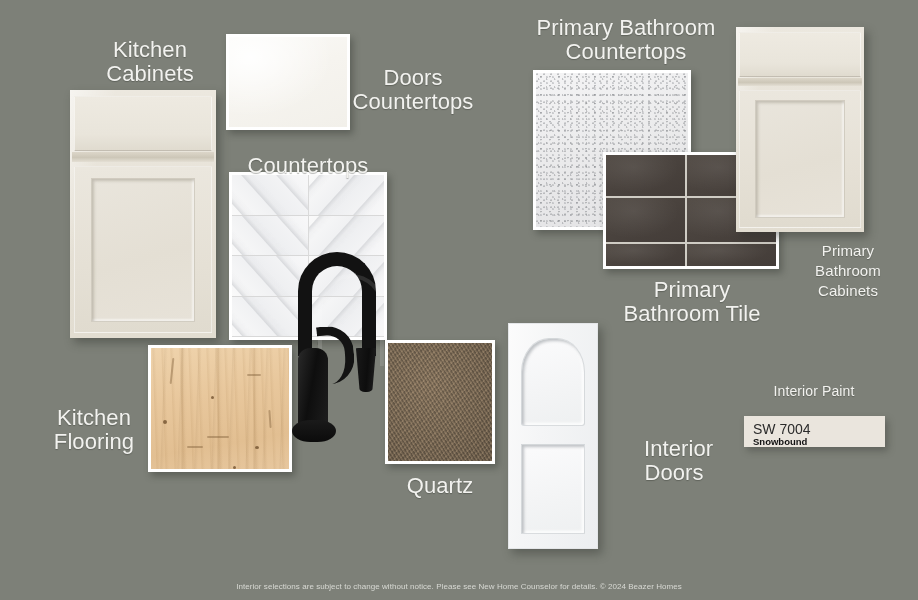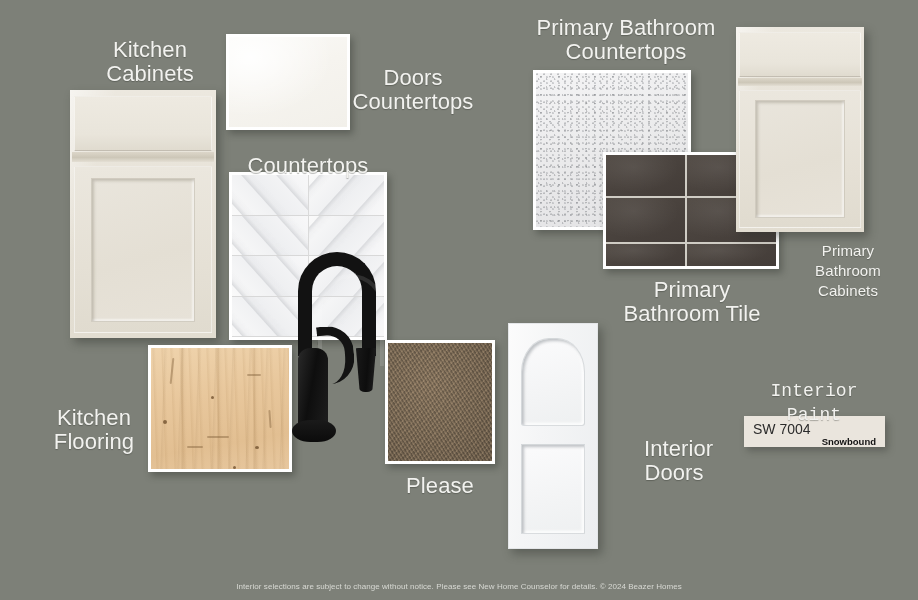--- a/index.html
+++ b/index.html
@@ -315,21 +315,20 @@
     color: #2b2b2b;
     line-height: 12px;
     font-family: "Liberation Sans", sans-serif;
   }
   .paint-name {
     font-size: 9.5px;
     font-weight: bold;
     color: #111;
     line-height: 13px;
     font-family: "Liberation Sans", sans-serif;
-    text-align: right;
   }
 
   
   #footer {
     position: absolute;
     left: 0; right: 0;
     bottom: 8px;
     text-align: center;
     font-size: 8px;
     line-height: 11px;
@@ -463,32 +462,32 @@
 Cabinets</div>
 
   <div class="label" style="left:352px; top:66px; width:122px;">Doors
 Countertops</div>
 
   <div class="label" style="left:240px; top:154px; width:136px;">Countertops</div>
 
   <div class="label" style="left:36px; top:406px; width:116px;">Kitchen
 Flooring</div>
 
-  <div class="label" style="left:386px; top:474px; width:108px;">Please</div>
+  <div class="label" style="left:386px; top:474px; width:108px;">Quartz</div>
 
   <div class="label" style="left:598px; top:437px; width:106px;padding-left:46px;">Interior
 Doors</div>
 
   <div class="label" style="left:520px; top:16px; width:212px;">Primary Bathroom
 Countertops</div>
 
   <div class="label" style="left:600px; top:278px; width:184px;">Primary
 Bathroom Tile</div>
 
   <div class="label" style="left:796px; top:241px; width:104px; font-size:15px; line-height:20px;">Primary
 Bathroom
 Cabinets</div>
 
-  <div class="label" style="left:742px; top:379px; width:144px; font-size:18px;font-family:Liberation Mono, monospace;">Interior Paint</div>
+  <div class="label" style="left:742px; top:379px; width:144px; font-size:14px;">Interior Paint</div>
 
   <div id="footer">Interior selections are subject to change without notice. Please see New Home Counselor for details. © 2024 Beazer Homes</div>
 
 </div>
 
 </body></html>

